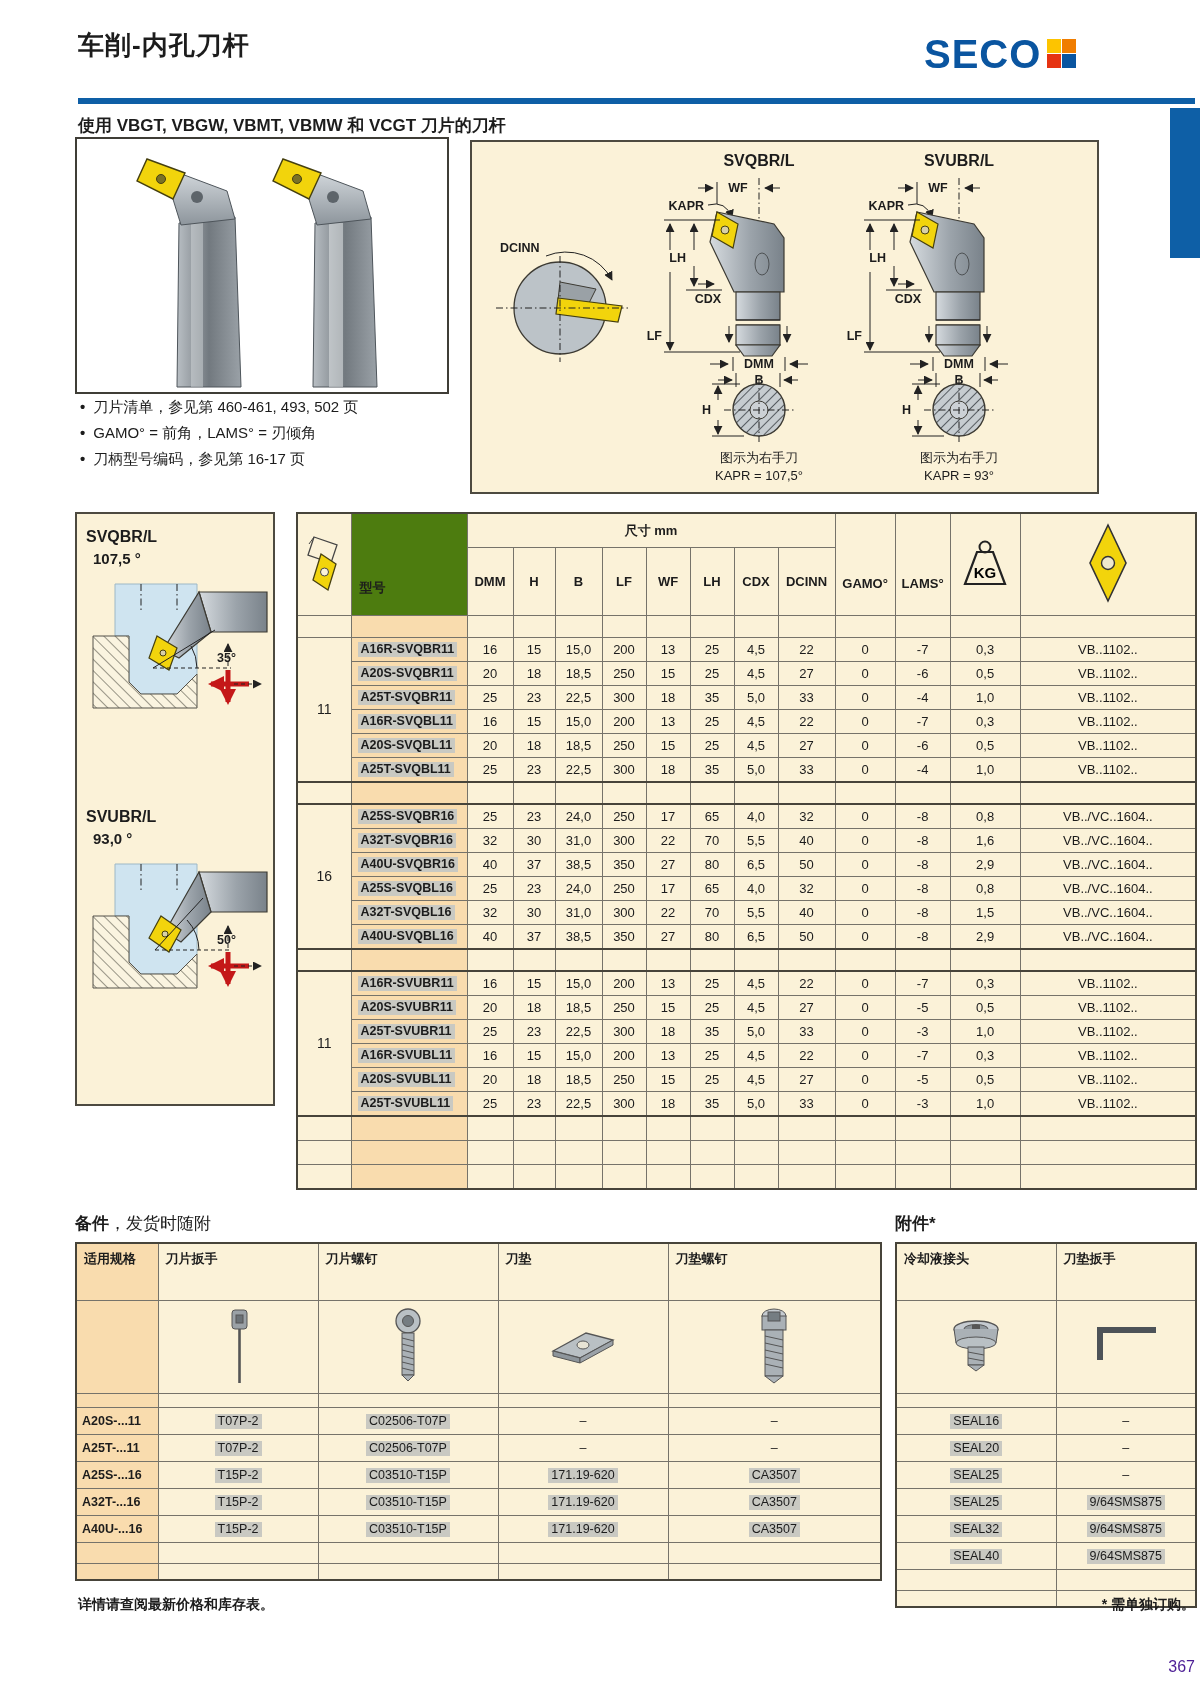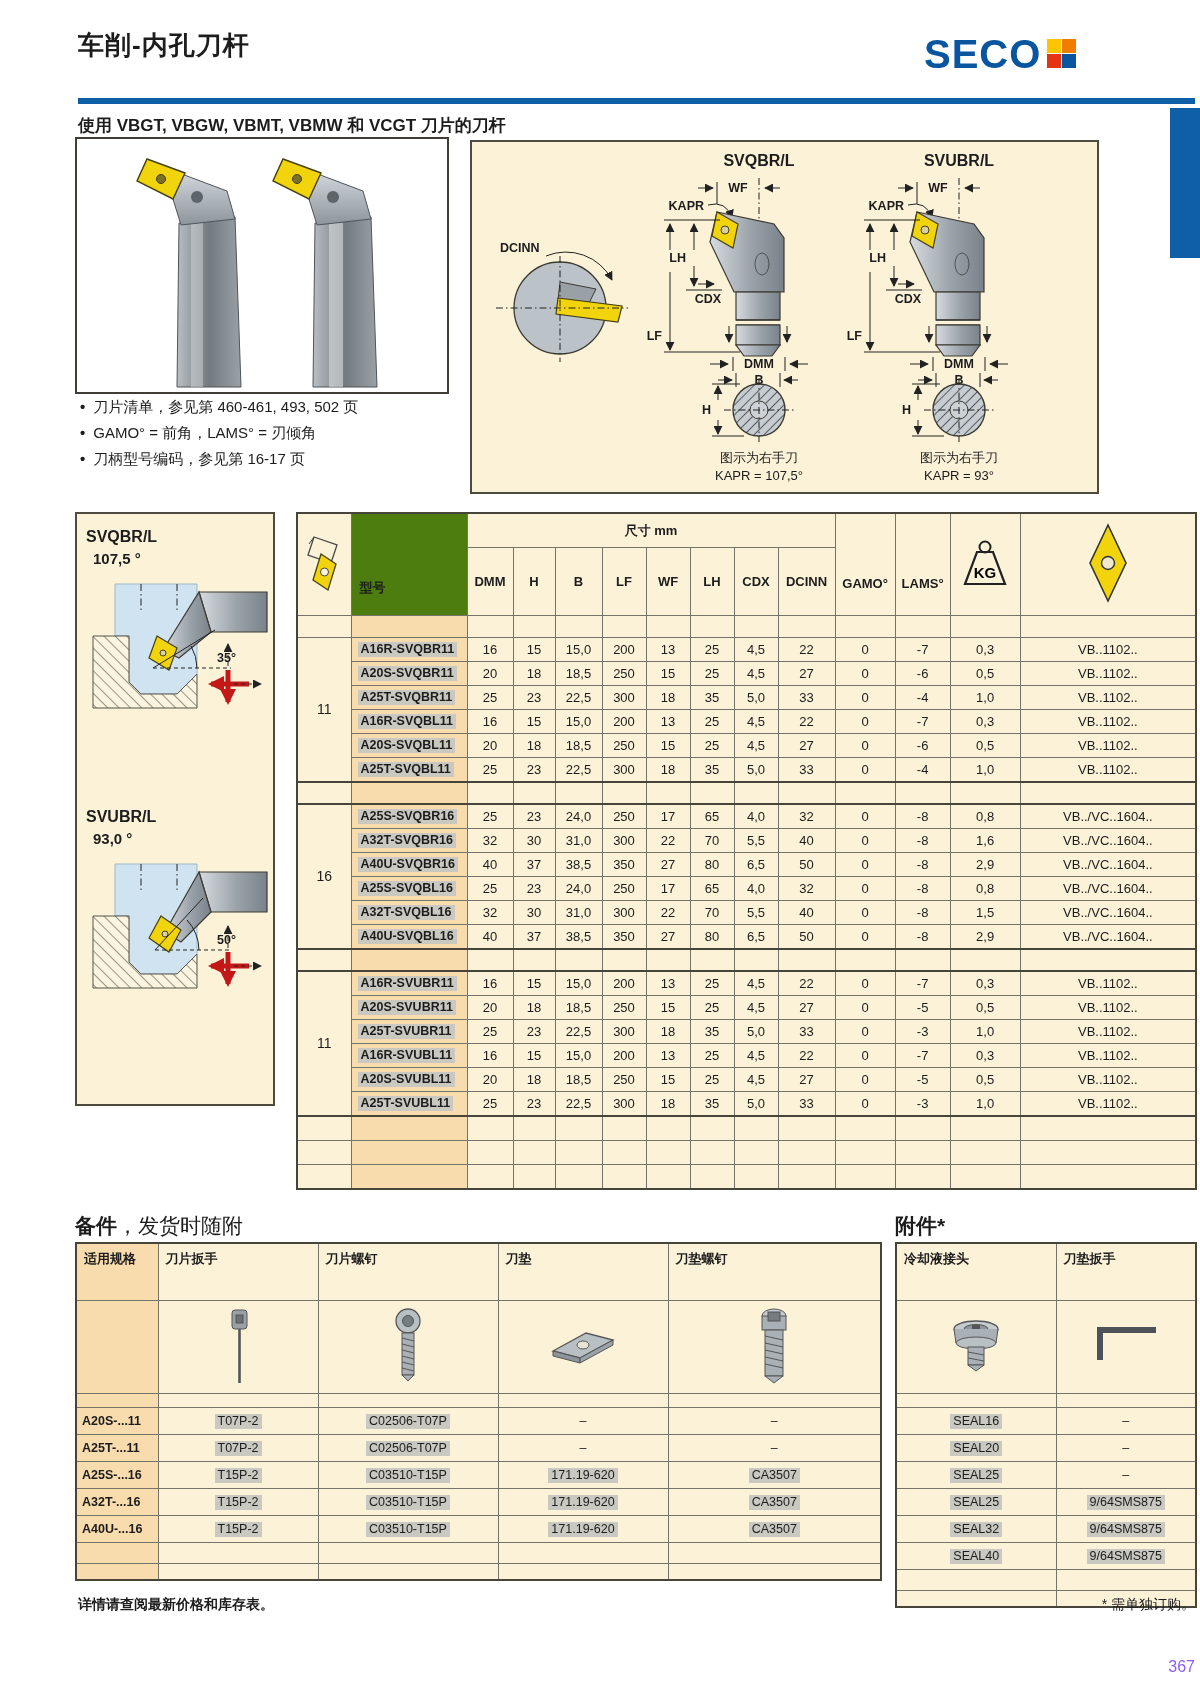--- a/index.html
+++ b/index.html
@@ -40,35 +40,35 @@
   #main-table .h2 th{height:67px;}
   #main-table .model-hd{background:#4d7c0f;text-align:left;vertical-align:bottom;padding:16px 0 18px 8px;}
   #main-table .bot{vertical-align:bottom;padding-bottom:24px;}
   #main-table td{height:23px;line-height:1.05;}
   #main-table .c-model{background:#f9dcae;text-align:left;padding-left:6px;font-size:12.5px;}
   #main-table .c-groupnum{font-weight:normal;font-size:14px;vertical-align:middle;}
   #main-table .r-thin td{height:21px;}
   #main-table .r-spacer td{height:20px;border-top:2px solid #47443a;border-bottom:2px solid #47443a;}
   #main-table .r-tailfirst td{border-top:2px solid #47443a;}
   
-  .acc-title{top:1212px;font-size:21px;}
+  .acc-title{top:1212px;font-size:17px;}
   #acc-left-table{left:75px;top:1242px;width:805px;border-radius:13px;}
   #acc-right-table{left:895px;top:1242px;width:300px;}
   .acc th{height:50px;text-align:left;vertical-align:top;padding:6px 0 0 7px;font-size:13px;}
   .acc .spec-hd{background:#f9dcae;}
   .acc .r-icons td{height:92px;vertical-align:middle;}
   .acc .r-thin td{height:13px;}
   .acc td{height:26px;font-size:12.5px;}
   .acc .c-spec{background:#f9dcae;text-align:left;padding-left:5px;font-weight:bold;font-size:12.5px;}
   .acc .r-tail1 td{height:20px;}
   .acc .r-tail2 td{height:15px;}
   
   #footer-left{left:78px;top:1596px;font-size:14px;font-weight:bold;}
-  #footer-right{left:960px;top:1596px;width:235px;text-align:right;font-size:14px;font-weight:normal;}
-  #page-number{left:1095px;top:1658px;width:100px;text-align:right;font-size:16px;color:#8b5cf6;}
+  #footer-right{left:960px;top:1596px;width:235px;text-align:right;font-size:14px;font-weight:bold;}
+  #page-number{left:1095px;top:1658px;width:100px;text-align:right;font-size:16px;color:#4c1d95;}
   
   text{font-family:"Liberation Sans",sans-serif;}
   text.dim{font-size:12.5px;font-weight:bold;fill:#1c1c1c;}
   text.ttl{font-size:16px;font-weight:bold;fill:#1c1c1c;}
   text.cap{font-size:13px;fill:#1c1c1c;}
   .dl{stroke:#222;stroke-width:1;fill:none;}
   .dd{stroke:#222;stroke-width:1;stroke-dasharray:7 3 1.5 3;fill:none;}
   .stl{fill:url(#gst);stroke:#3c3a33;stroke-width:1.2;}
   .ins{fill:#f2d40c;stroke:#46400f;stroke-width:1.2;}
 </style>

